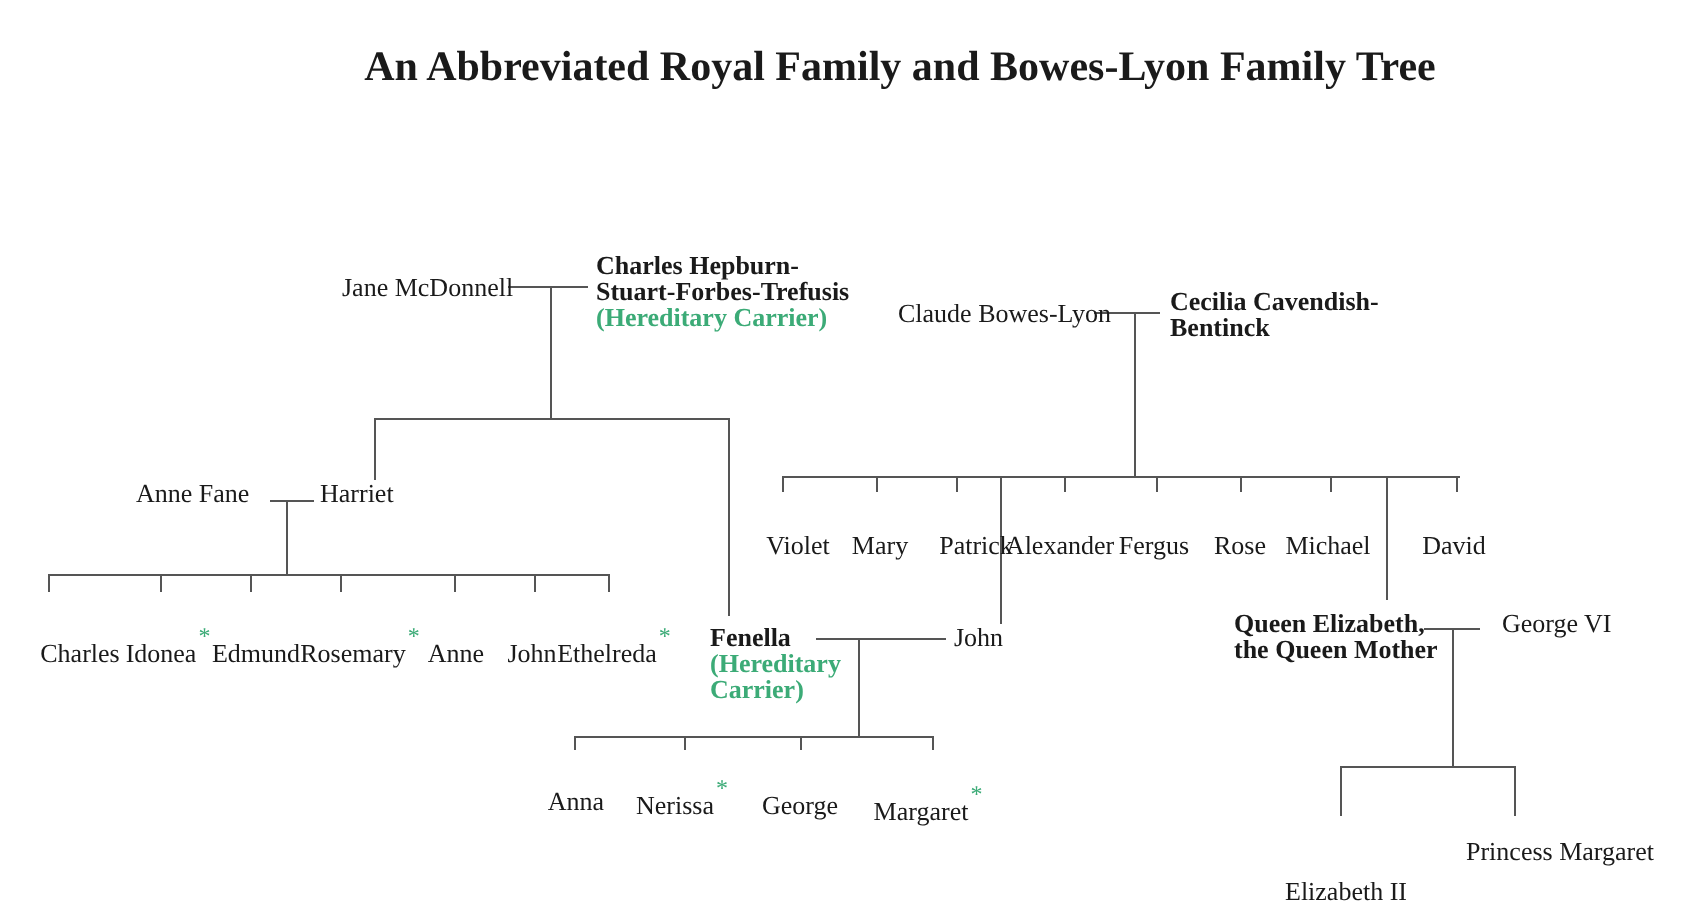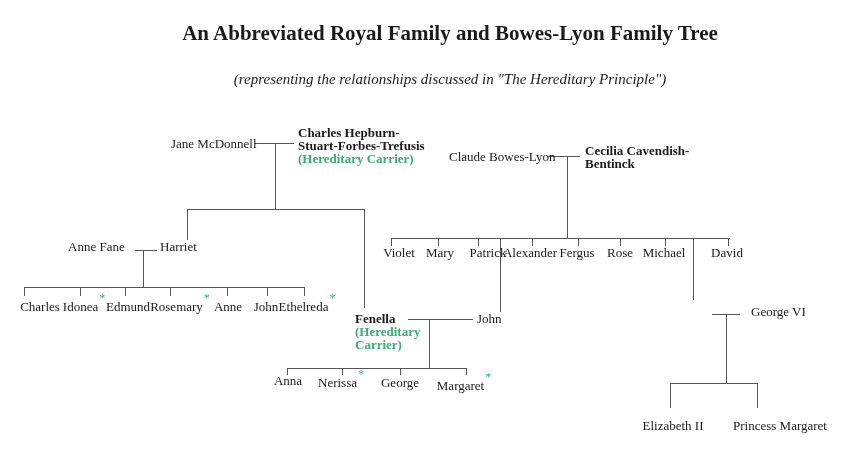--- a/index.html
+++ b/index.html
@@ -21,37 +21,36 @@
     position:absolute;left:450px;top:21px;transform:translateX(-50%);
     font-size:21px;font-weight:bold;white-space:nowrap;text-align:right;
   }
   .subtitle{
     position:absolute;left:450px;top:71px;transform:translateX(-50%);
     font-size:15px;font-style:italic;white-space:nowrap;
   }
   .lbl{
     position:absolute;font-size:13px;line-height:13px;white-space:nowrap;
   }
-  .ctr{transform:translateX(-50%);}
+  .ctr{transform:translateX(-50%);margin-top:20px;}
   .block div{line-height:13px;font-weight:bold;}
   .green{color:var(--green);}
   sup.mark{
     color:var(--green);font-size:12px;line-height:0;
     position:relative;top:-4px;margin-left:1px;
   }
   .h{position:absolute;height:1px;background:var(--line);}
   .v{position:absolute;width:1px;background:var(--line);}
 </style>
 </head>
 <body>
 
 <div id="canvas">
 
   <div class="title">An Abbreviated Royal Family and Bowes-Lyon Family Tree</div>
-  <div class="subtitle">(representing the relationships discussed in "The Hereditary Principle")</div>
 
   <div class="h" style="left:254px;top:143px;width:40px"></div>
   <div class="v" style="left:275px;top:143px;height:66px"></div>
   <div class="h" style="left:187px;top:209px;width:178px"></div>
   <div class="v" style="left:187px;top:209px;height:31px"></div>
   <div class="v" style="left:364px;top:209px;height:99px"></div>
 
   <div class="h" style="left:135px;top:250px;width:22px"></div>
   <div class="v" style="left:143px;top:250px;height:38px"></div>
   <div class="h" style="left:24px;top:287px;width:281px"></div>
@@ -131,18 +130,22 @@
     <div class="green">(Hereditary</div>
     <div class="green">Carrier)</div>
   </div>
   <div class="lbl" style="left:477px;top:312px">John</div>
 
   <div class="lbl ctr" style="left:288px;top:374px">Anna</div>
   <div class="lbl ctr" style="left:341px;top:376px"><span>Nerissa</span><sup class="mark">*</sup></div>
   <div class="lbl ctr" style="left:400px;top:376px">George</div>
   <div class="lbl ctr" style="left:464px;top:379px"><span>Margaret</span><sup class="mark">*</sup></div>
 
+  <div class="lbl block" style="left:617px;top:305px">
+    <div>Queen Elizabeth,</div>
+    <div>the Queen Mother</div>
+  </div>
   <div class="lbl" style="left:751px;top:305px">George VI</div>
 
   <div class="lbl ctr" style="left:673px;top:419px">Elizabeth II</div>
   <div class="lbl" style="left:733px;top:419px">Princess Margaret</div>
 
 </div>
 
 </body></html>

